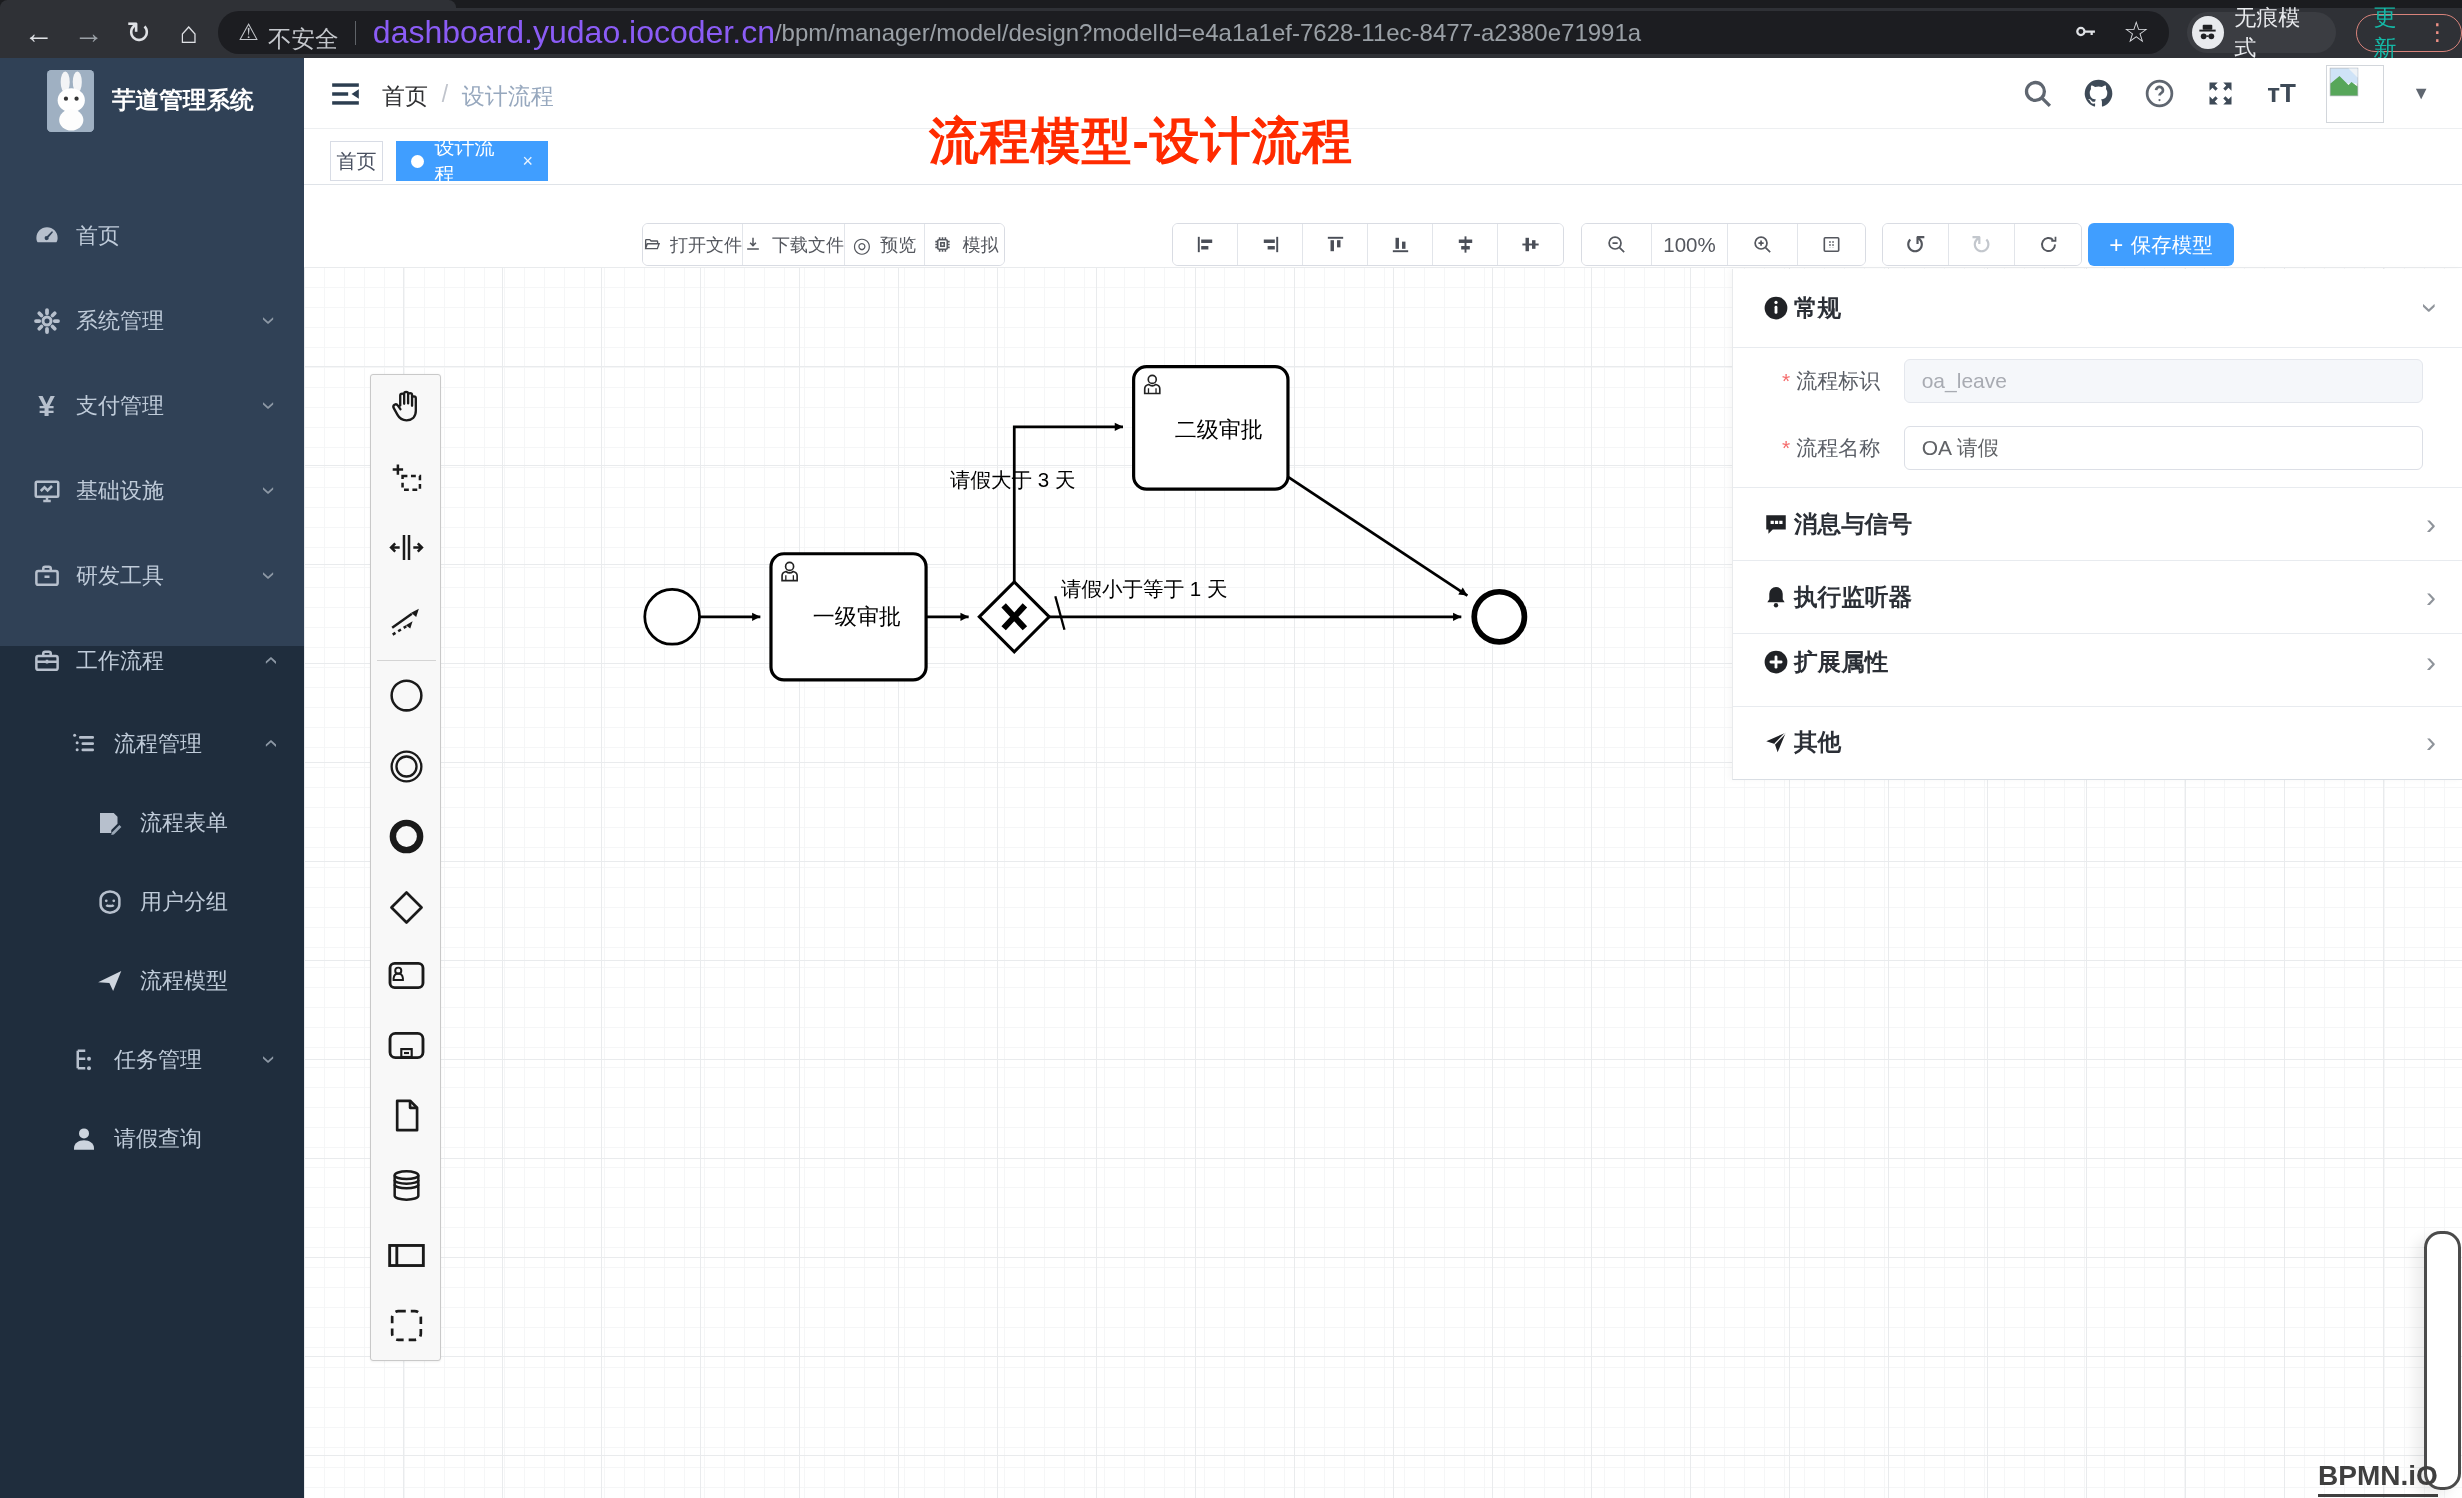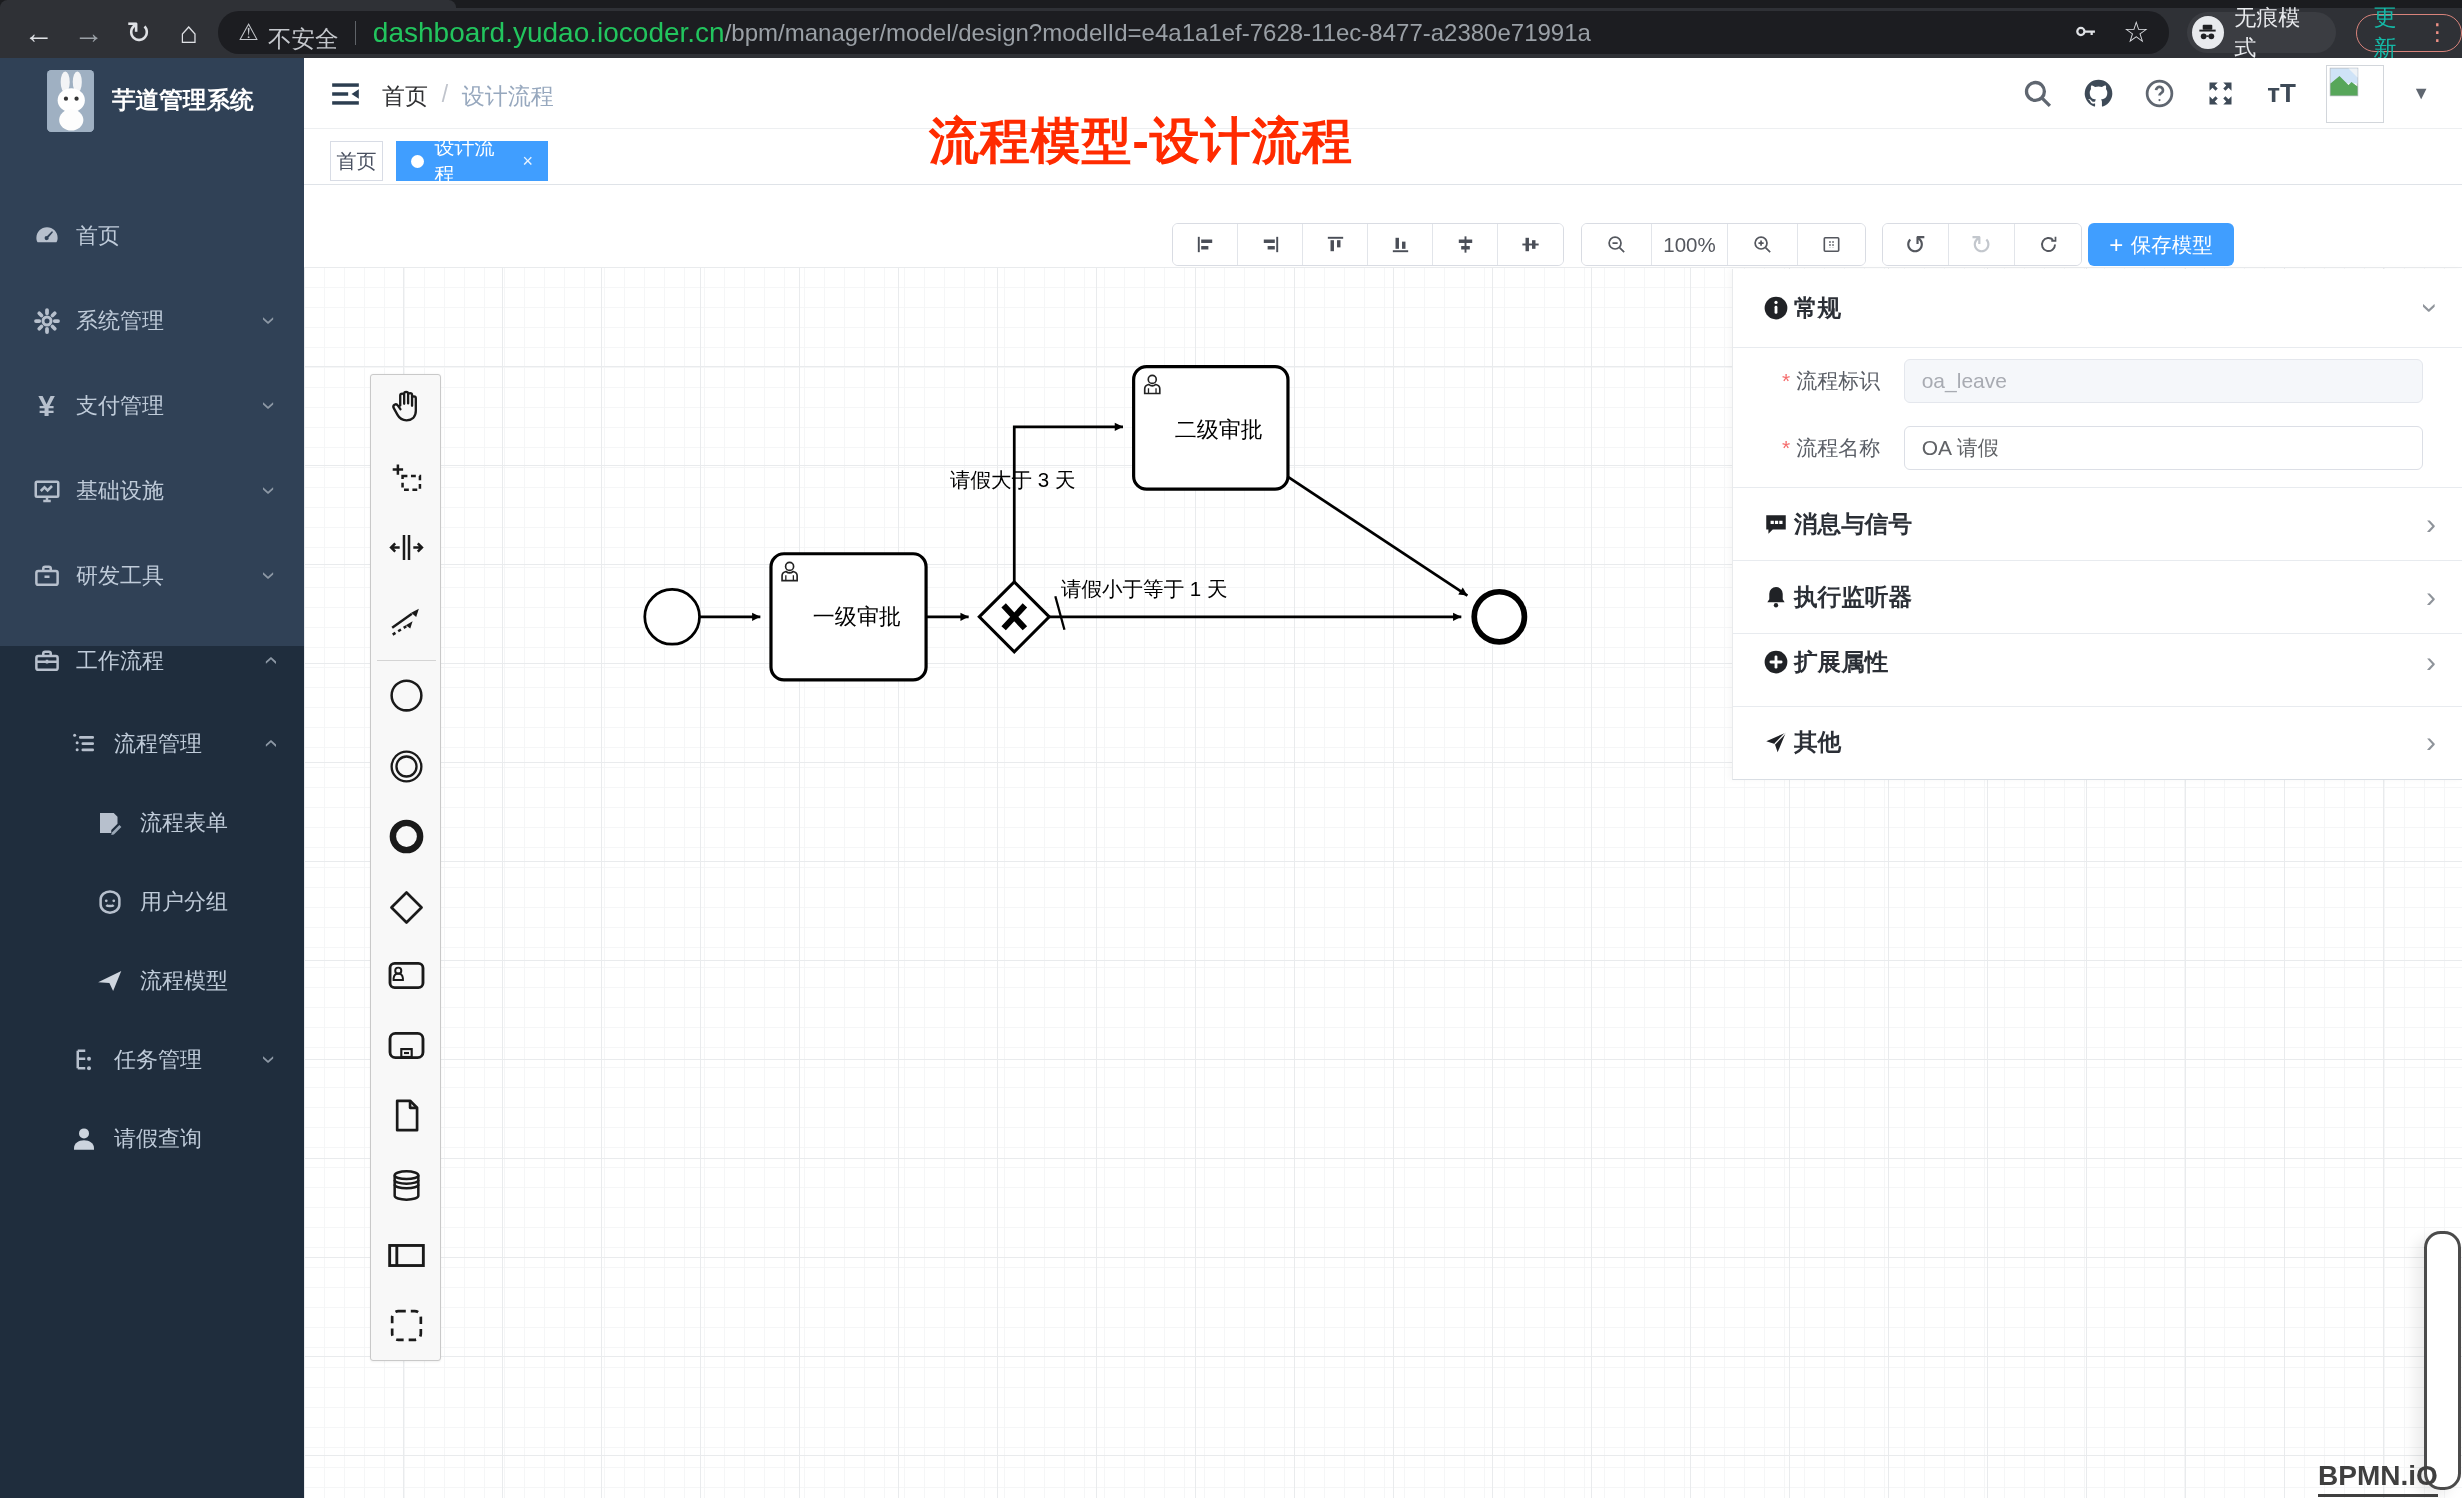--- a/index.html
+++ b/index.html
@@ -12,21 +12,21 @@
   .chrome .tabstrip { position:absolute; left:0; top:0; width:2462px; height:7.6px; background:#1b1c1f; }
   .chrome .tabstrip .active-tab { position:absolute; left:0; top:0; width:456px; height:7.6px; background:#2f3136; border-radius:7.6px 7.6px 0 0; }
   .chrome .navrow { position:absolute; left:0; top:7.6px; width:2462px; height:50px; display:flex; align-items:center; }
   .nav-glyph { font-size:30px; color:#dfe1e5; width:50px; text-align:center; flex:0 0 auto; }
   .nav-glyph.dim { color:#9aa0a6; }
   .urlpill { height:43px; border-radius:21px; background:#1c1d21; flex:0 0 auto; width:1951px;
     display:flex; align-items:center; padding:0 20px; margin-left:4.6px; }
   .sec-warn { font-size:23px; color:#c4c7cc; margin-right:9px; }
   .sec-label { font-size:23.6px; color:#c4c7cc;margin-top:12px; }
   .pill-div { width:0.8px; height:24px; background:#5f6368; margin:0 16.7px; }
-  .url-domain { font-size:28px; color:#22c55e; white-space:nowrap; }
+  .url-domain { font-size:32px; color:#8b5cf6; white-space:nowrap; }
   .url-path { font-size:24px; color:#9aa0a6; white-space:nowrap; overflow:hidden; flex:1; }
   .pill-right { display:flex; align-items:center; gap:23px; margin-left:15px; }
   .incog { height:41px; background:#3b3d42; border-radius:21px; display:flex; align-items:center; padding:0 16.7px 0 4.6px; margin-left:18px; }
   .incog-circle { width:33px; height:33px; border-radius:50%; background:#e8eaed; display:flex; align-items:center; justify-content:center; margin-right:10.6px; }
   .incog-label { font-size:22px; color:#e8eaed; }
   .update-pill { height:38px; border:1.5px solid #d9837b; border-radius:20.5px; display:flex; align-items:center; padding:0 12px 0 16.7px; margin-left:20px; gap:9px; }
   .update-label { font-size:23px; color:#14b8a6; }
   .kebab { font-size:23px; color:#ee9086; }
 
   
@@ -365,20 +365,46 @@
     <span>设计流程</span>
     <span class="tab-x">×</span>
   </div>
 </div>
 
 <div class="annotation">流程模型-设计流程</div>
 
 <div class="canvas">
   <div class="grid-area"></div>
 
+  <div class="tb-group" style="left:338px">
+    <div class="tb-btn" style="width:100px">
+      <svg viewBox="0 0 24 24" fill="none" stroke="#54575e" stroke-width="1.8">
+          <path d="M3.5 17.5v-11a1 1 0 011-1H9l1.8 1.8h7.7a1 1 0 011 1v2.2M3.5 17.5l2.3-6.5h15.7l-2.4 6.5z"></path>
+        </svg>
+      <span>打开文件</span>
+    </div>
+    <div class="tb-btn" style="width:102px">
+      <svg viewBox="0 0 24 24" fill="none" stroke="#54575e" stroke-width="1.8">
+          <path d="M12 4v9M8.5 9.8L12 13.3l3.5-3.5M5 17.5h14"></path>
+        </svg>
+      <span>下载文件</span>
+    </div>
+    <div class="tb-btn" style="width:80px">
+      <span class="tb-glyph" style="font-size:21px">◎</span>
+      <span>预览</span>
+    </div>
+    <div class="tb-btn" style="width:79px">
+      <svg viewBox="0 0 24 24" fill="none" stroke="#54575e" stroke-width="1.7">
+          <rect x="7" y="7" width="10" height="10" rx="1.5"></rect>
+          <rect x="10.2" y="10.2" width="3.6" height="3.6"></rect>
+          <path d="M9 7V4.5M12 7V4.5M15 7V4.5M9 17v2.5M12 17v2.5M15 17v2.5M7 9H4.5M7 12H4.5M7 15H4.5M17 9h2.5M17 12h2.5M17 15h2.5"></path>
+        </svg>
+      <span>模拟</span>
+    </div>
+  </div>
 
   <div class="tb-group" style="left:868px">
     <div class="tb-btn" style="width:65px">
       <svg viewBox="0 0 24 24" fill="#4a4e57">
           <rect x="4" y="4" width="2" height="16"></rect>
           <rect x="7.5" y="6.8" width="11.5" height="3.6"></rect>
           <rect x="7.5" y="13.6" width="7.5" height="3.6"></rect>
         </svg>
     </div>
     <div class="tb-btn" style="width:65px">

